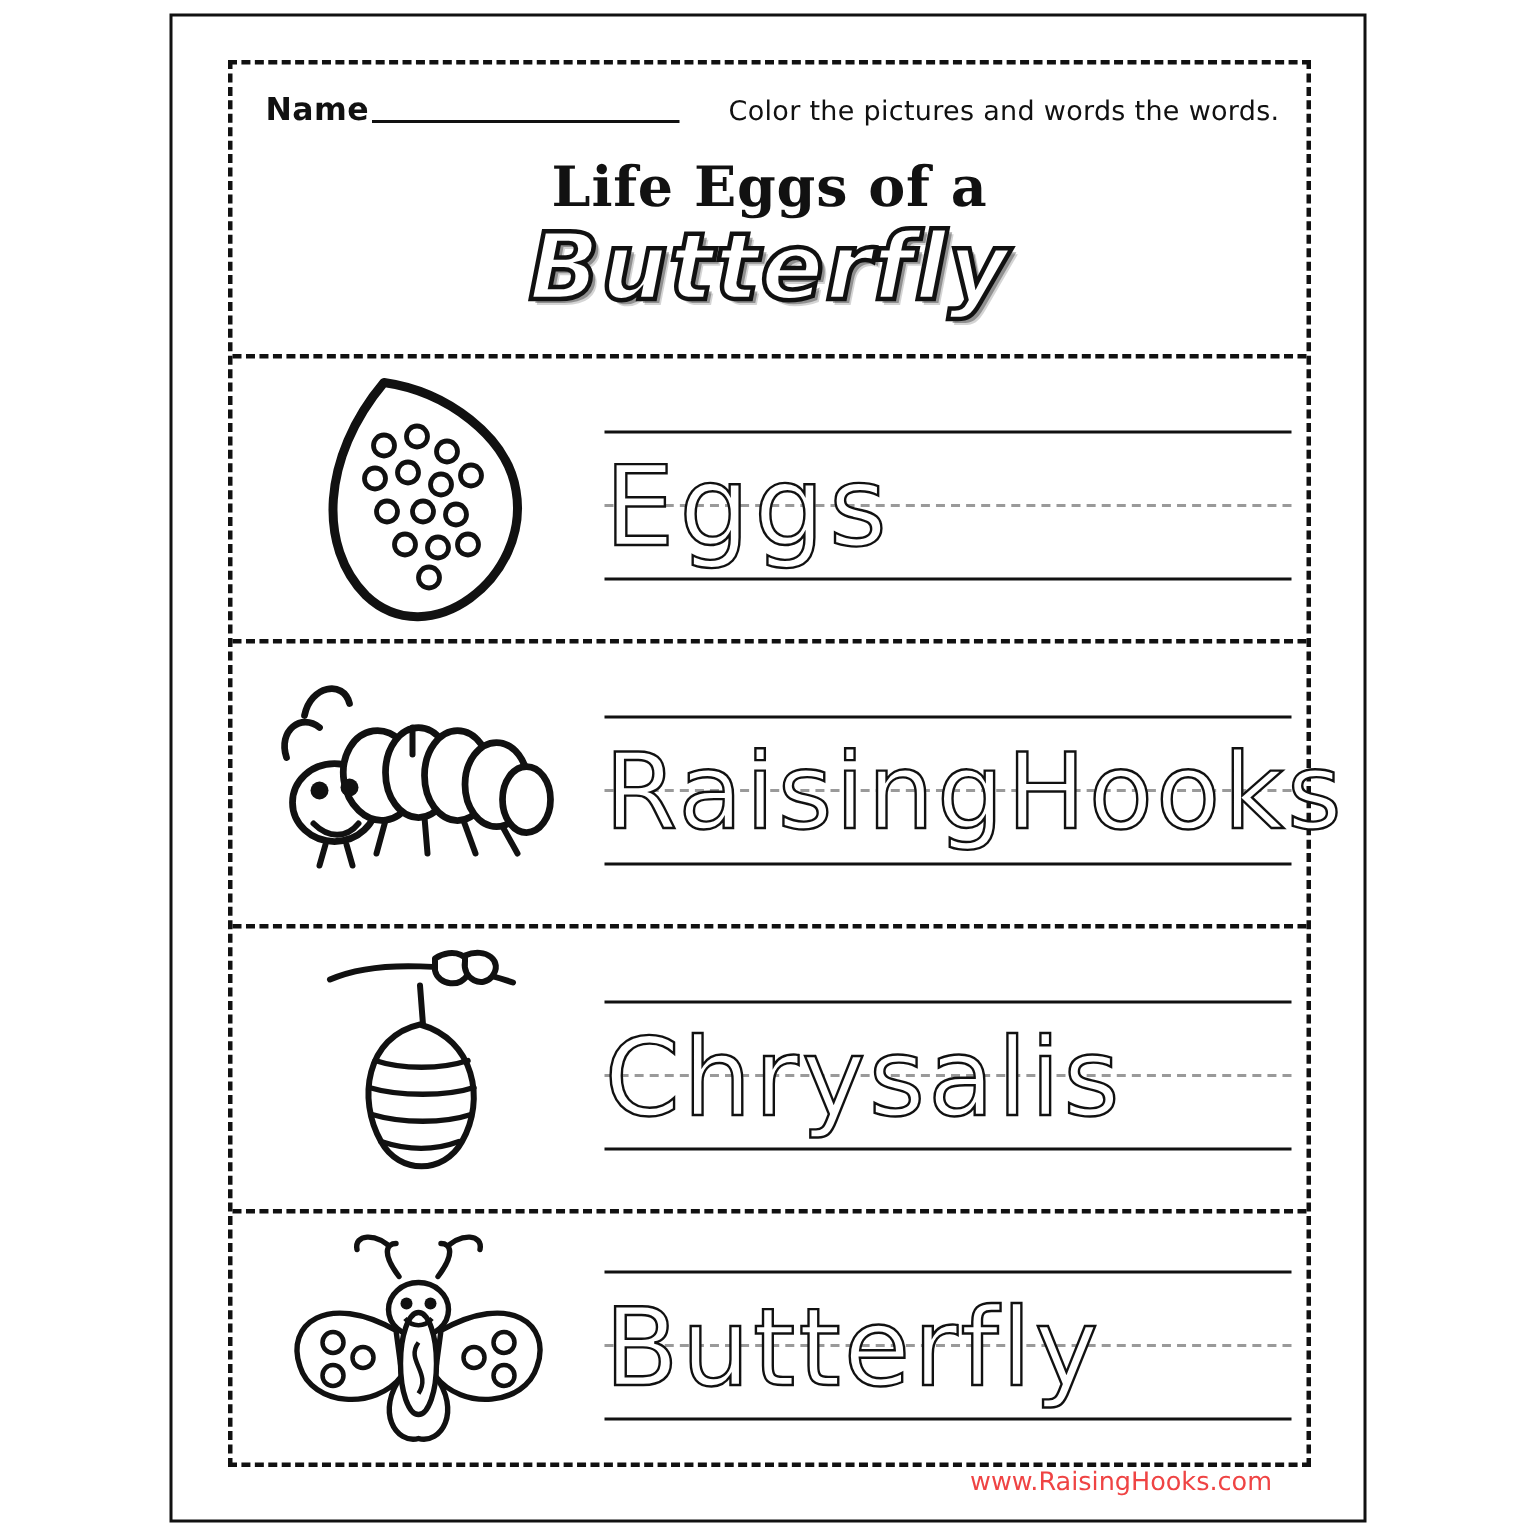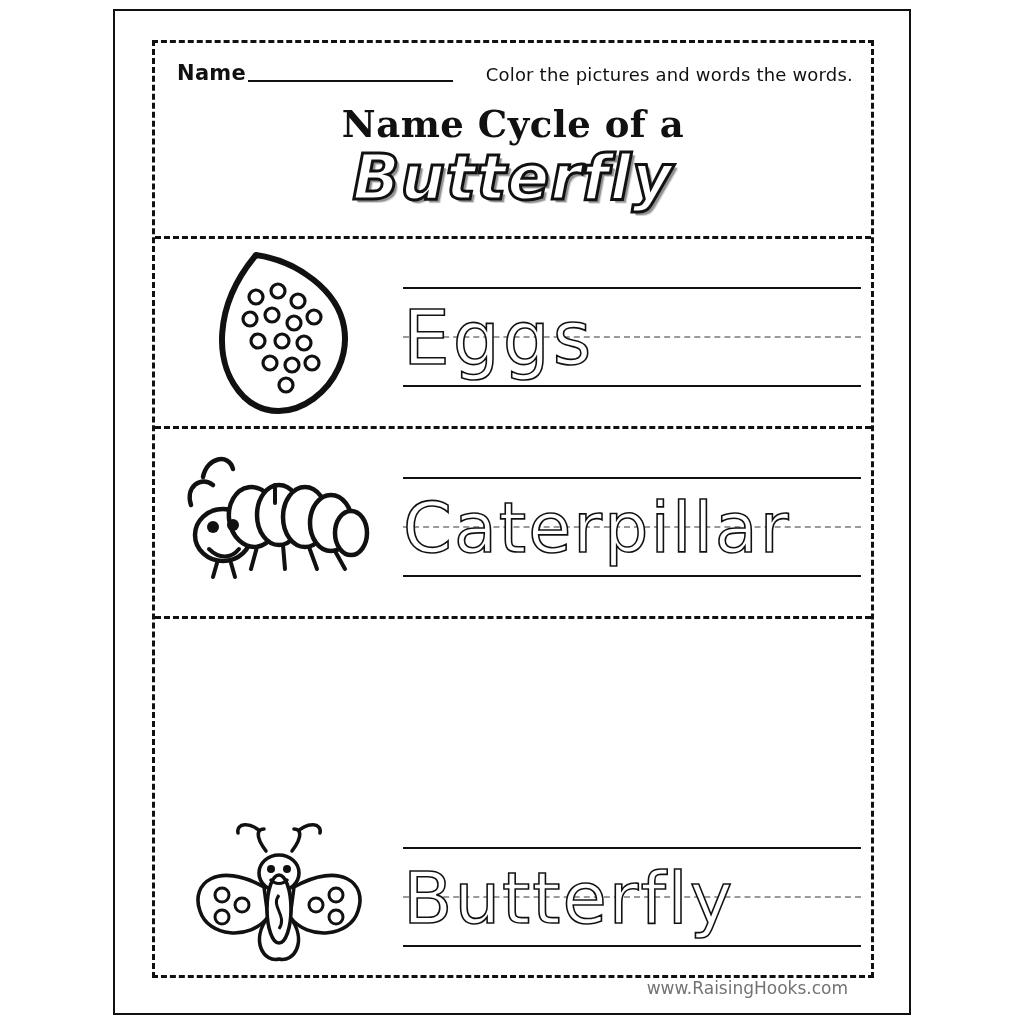--- a/index.html
+++ b/index.html
@@ -171,21 +171,21 @@
     letter-spacing: 3px;
     white-space: nowrap;
   }
 
   .credit {
     position: absolute;
     right: 128px;
     bottom: 26px;
     font-family: "DejaVu Sans", sans-serif;
     font-size: 17px;
-    color: #737373;
+    color: #ef4444;
   }
 
   svg { display: block; }
 </style>
 </head>
 <body>
 
 <div class="page">
 
   <div class="sheet-border"></div>
@@ -195,21 +195,21 @@
     <div class="header">
 
       <div class="name-row">
         <span class="name-label">Name</span>
         <span class="name-line"></span>
       </div>
 
       <div class="instructions">Color the pictures and words the words.</div>
 
       <div class="title-wrap">
-        <div class="title-line1">Name Cycle of a</div>
+        <div class="title-line1">Life Eggs of a</div>
         <div class="title-line2">Butterfly</div>
       </div>
     </div>
 
     <div class="row" style="top:196px; height:190px;">
       <div class="row-art">
         <svg width="170" height="175" viewBox="0 0 170 175">
           <path d="M62 10 C 20 60, 18 120, 50 152 C 92 192, 160 140, 150 82 C 144 46, 104 16, 62 10 Z" fill="#fff" stroke="#111" stroke-width="6" stroke-linejoin="round"></path>
           <g fill="none" stroke="#111" stroke-width="3.2">
             <circle cx="62" cy="52" r="7"></circle>
@@ -263,24 +263,49 @@
             <path d="M130 104 l 8 22"></path>
             <path d="M156 108 l 10 18"></path>
             <path d="M96 42 l 0 18"></path>
           </g>
         </svg>
       </div>
       <div class="row-trace">
         <div class="guide top" style="top:48px;"></div>
         <div class="guide mid" style="top:97px;"></div>
         <div class="guide bottom" style="top:146px;"></div>
-        <div class="trace-word" style="top:52px; font-size:70px; line-height:94px; letter-spacing:2px;">Caterpillar</div>
-      </div>
-    </div>
-
+        <div class="trace-word" style="top:52px; font-size:70px; line-height:94px; letter-spacing:2px;">RaisingHooks</div>
+      </div>
+    </div>
+
+    <div class="row" style="top:576px; height:190px;">
+      <div class="row-art">
+        <svg width="175" height="175" viewBox="0 0 175 175">
+          <g fill="#fff" stroke="#111" stroke-width="4" stroke-linejoin="round" stroke-linecap="round">
+            <path d="M28 28 C 60 14, 116 18, 150 30"></path>
+            <path d="M98 14 C 110 6, 124 12, 120 24 C 116 34, 100 32, 98 22 Z"></path>
+            <path d="M118 12 C 132 6, 144 16, 136 26 C 130 34, 116 28, 118 16 Z"></path>
+            <path d="M88 32 l 2 26"></path>
+            <path d="M88 58 C 52 66, 46 108, 62 136 C 74 158, 104 158, 116 136 C 132 108, 124 68, 88 58 Z"></path>
+          </g>
+          <g fill="none" stroke="#111" stroke-width="3.6" stroke-linecap="round">
+            <path d="M58 82 C 76 88, 102 88, 120 82"></path>
+            <path d="M54 100 C 74 106, 106 106, 124 100"></path>
+            <path d="M56 118 C 76 124, 104 124, 122 118"></path>
+            <path d="M62 136 C 80 142, 98 142, 114 136"></path>
+          </g>
+        </svg>
+      </div>
+      <div class="row-trace">
+        <div class="guide top" style="top:48px;"></div>
+        <div class="guide mid" style="top:97px;"></div>
+        <div class="guide bottom" style="top:146px;"></div>
+        <div class="trace-word" style="top:52px; font-size:72px; line-height:94px; letter-spacing:2px;">Chrysalis</div>
+      </div>
+    </div>
 
     <div class="row last" style="top:766px; height:166px;">
       <div class="row-art">
         <svg width="190" height="150" viewBox="0 0 190 150">
           <g fill="#fff" stroke="#111" stroke-width="3.6" stroke-linejoin="round" stroke-linecap="round">
             <path d="M78 16 C 66 4, 52 6, 54 16"></path>
             <path d="M112 16 C 124 4, 138 6, 136 16"></path>
             <path d="M82 34 C 70 18, 74 12, 80 12"></path>
             <path d="M108 34 C 120 18, 116 12, 110 12"></path>
             <ellipse cx="95" cy="56" rx="20" ry="18"></ellipse>

